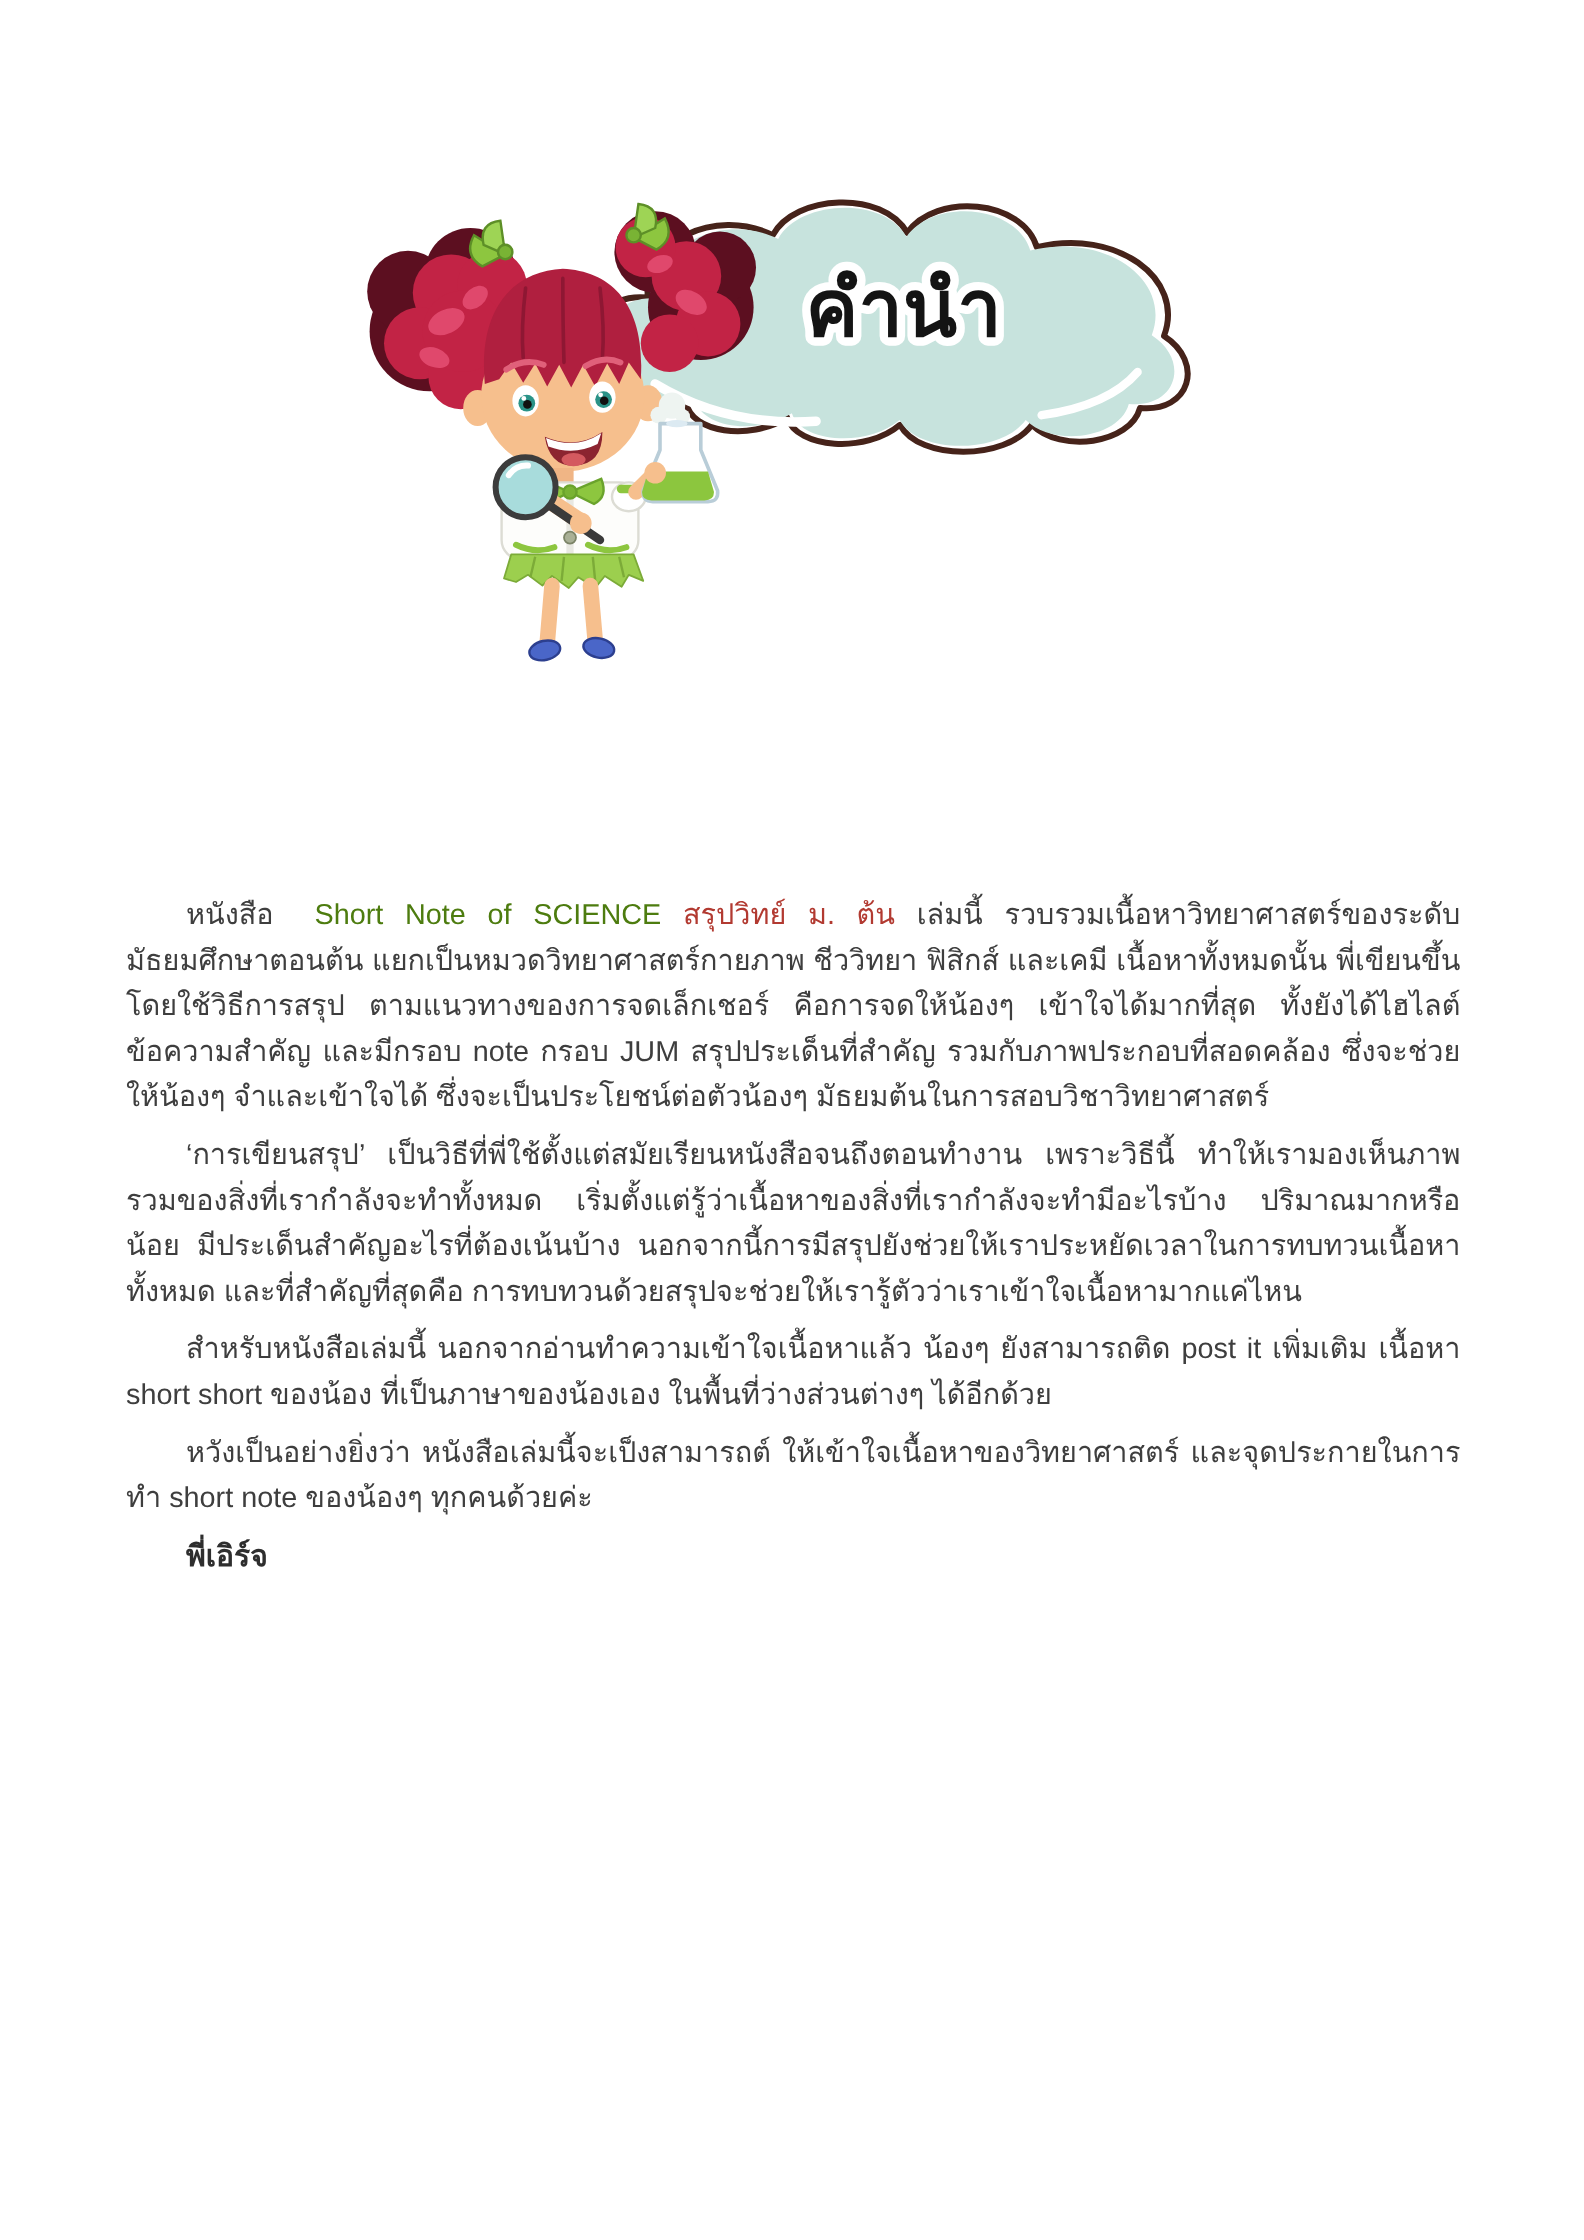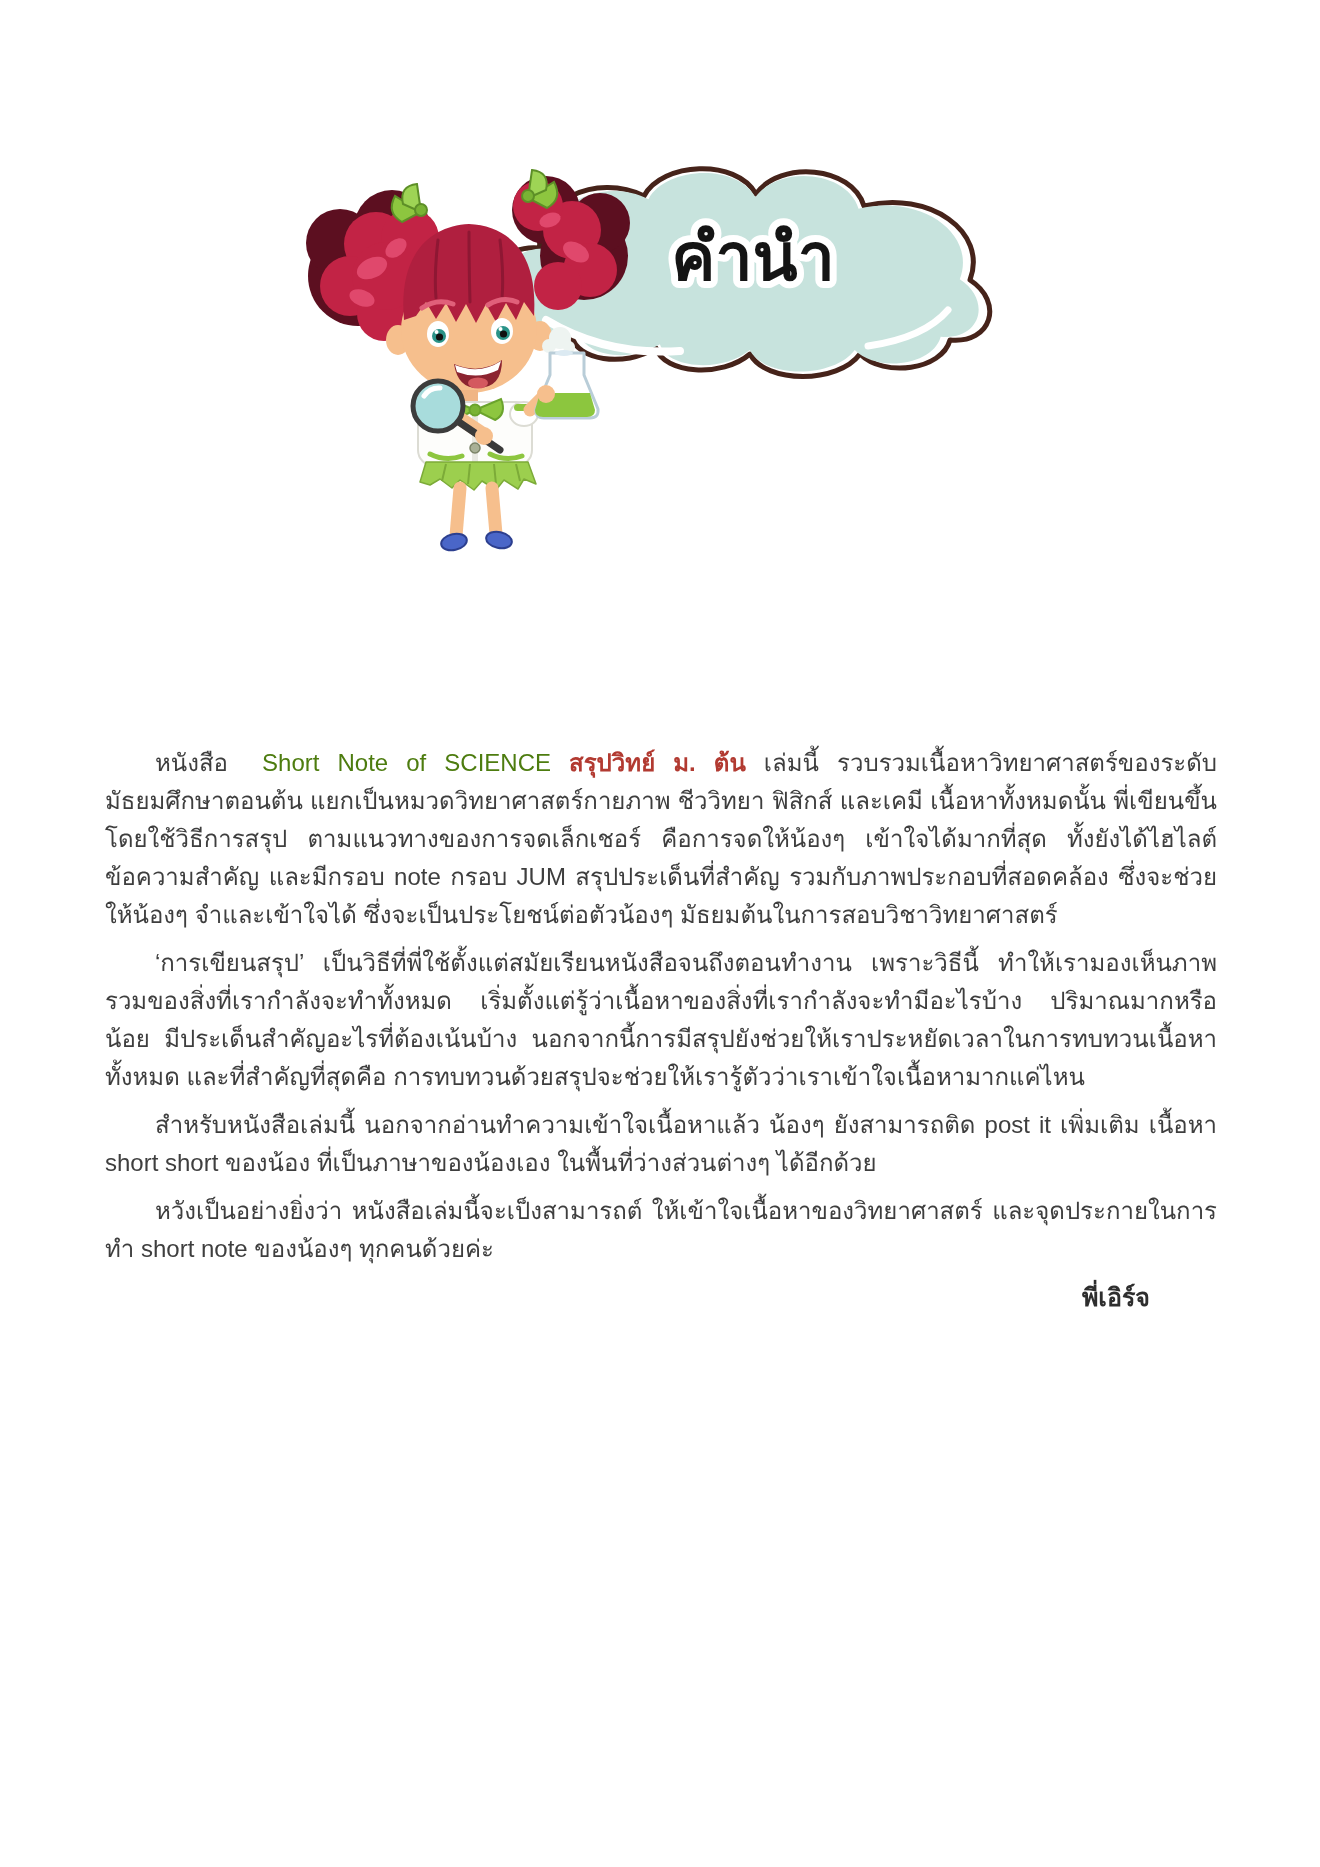--- a/index.html
+++ b/index.html
@@ -8,23 +8,23 @@
     font-family:"Liberation Sans",sans-serif;overflow:hidden;
   }
   .page{position:absolute;inset:0;background:#fff;}
   .illustration{position:absolute;left:288px;top:148px;width:724px;height:414px;text-decoration:underline;}
   .content{
     position:absolute;left:105px;top:744px;width:1112px;
     color:#3e3e3e;font-size:24px;line-height:38px;text-align:justify;
   }
   .content p{margin:0 0 10px 0;text-indent:50px;}
   .hl-red{color:#4d7c0f;margin-left:16px;}
-  .hl-red-bold{color:#b23a31;font-weight:bold;}
+  .hl-red-bold{color:#b23a31;font-weight:normal;}
   .signature{
-    text-align:right;padding-right:67px;margin-top:16px;
+    padding-right:67px;margin-top:16px;
     font-weight:bold;color:#2e2e2e;font-size:25px;text-indent:0;
   }
   .bubble-title{
     font-weight:bold;
     font-family:"Liberation Sans",sans-serif;
   }
 </style>
 </head>
 <body>
 

